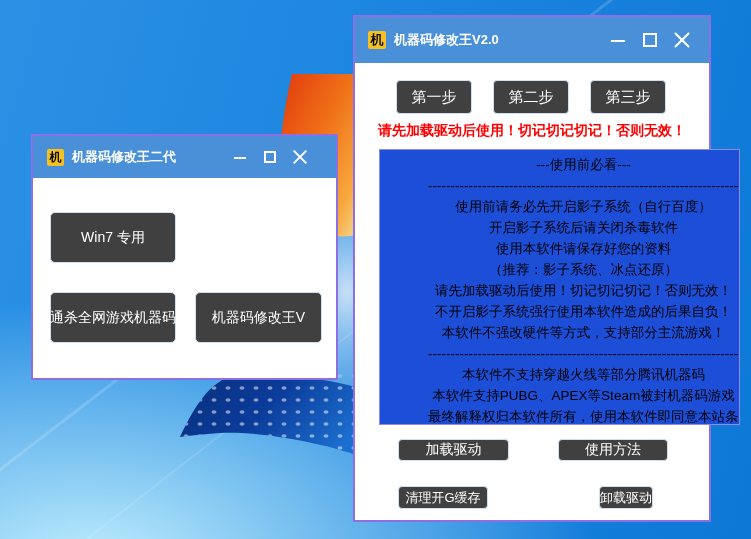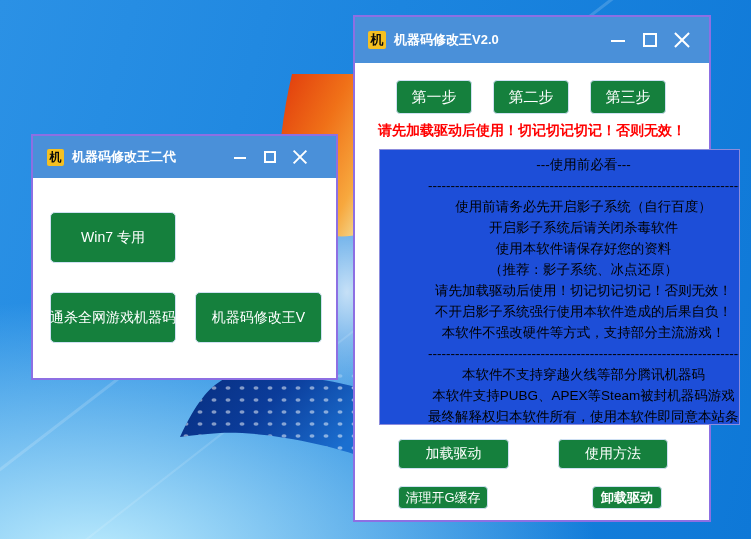--- a/index.html
+++ b/index.html
@@ -17,36 +17,36 @@
     display:flex;align-items:center;justify-content:center;flex:0 0 auto;}
   .win-title{color:#ffffff;font-weight:bold;font-size:13px;margin-left:8px;white-space:nowrap;}
   .ctl-group{margin-left:auto;display:flex;align-items:center;}
   .ctl{width:18px;height:18px;position:relative;cursor:pointer;}
   .ctl-min::after{content:"";position:absolute;left:2px;right:2px;top:9px;height:2px;background:#fff;}
   .ctl-max::after{content:"";position:absolute;left:2px;right:2px;top:2px;bottom:2px;border:2px solid #fff;}
   .ctl-close::before,.ctl-close::after{content:"";position:absolute;left:-1px;top:8px;width:20px;height:2px;background:#fff;}
   .ctl-close::before{transform:rotate(45deg);}
   .ctl-close::after{transform:rotate(-45deg);}
 
-  .btn{position:absolute;background:#15803d;color:#ffffff;border:1px solid #cfe0f3;border-radius:4px;
+  .btn{position:absolute;background:#404040;color:#ffffff;border:1px solid #cfe0f3;border-radius:4px;
     display:flex;align-items:center;justify-content:center;cursor:pointer;box-sizing:border-box;white-space:nowrap;}
 
   
   #win-right{left:353px;top:15px;width:358px;height:507px;}
   #win-right .titlebar{height:46px;}
   #win-right .app-icon{width:18px;height:18px;margin-left:13px;font-size:13px;}
   #win-right .ctl-group{padding-right:18px;gap:14px;}
   .step-btn{top:63px;width:76px;height:34px;font-size:15px;}
   #warning-text{position:absolute;left:0;right:0;top:105px;text-align:center;color:#ff0000;
     font-weight:bold;font-size:14px;white-space:nowrap;}
   #notice-panel{position:absolute;left:24px;top:132px;width:361px;height:276px;background:#1d4ed8;
     border:1px solid #8c8cdc;box-sizing:border-box;overflow:hidden;padding-top:4px;cursor:text;padding-left:48px;}
   .notice-line{height:21px;line-height:21px;text-align:center;font-size:13.5px;color:#000;
     white-space:nowrap;overflow:hidden;}
-  .action-btn{top:422px;height:30px;font-size:14px;}
+  .action-btn{top:422px;height:22px;font-size:14px;}
   .small-btn{top:469px;height:23px;font-size:13px;}
 
   
   #win-left{left:31px;top:134px;width:307px;height:246px;}
   #win-left .titlebar{height:42px;}
   #win-left .app-icon{width:17px;height:17px;margin-left:14px;font-size:12px;}
   #win-left .ctl-group{padding-right:28px;gap:14px;}
   #win-left .ctl{width:16px;height:16px;}
   #win-left .ctl-min::after{top:8px;}
   #win-left .ctl-close::before,#win-left .ctl-close::after{top:7px;width:18px;}
@@ -136,16 +136,16 @@
       <div class="notice-line">------------------------------------------------------------------------</div>
       <div class="notice-line">本软件不支持穿越火线等部分腾讯机器码</div>
       <div class="notice-line">本软件支持PUBG、APEX等Steam被封机器码游戏</div>
       <div class="notice-line">最终解释权归本软件所有，使用本软件即同意本站条款</div>
     </div>
 
     <div class="btn action-btn" style="left:43px;width:111px;">加载驱动</div>
     <div class="btn action-btn" style="left:203px;width:110px;">使用方法</div>
 
     <div class="btn small-btn" style="left:43px;width:90px;">清理开G缓存</div>
-    <div class="btn small-btn" style="left:237px;width:70px;font-weight:bold;">卸载驱动</div>
+    <div class="btn small-btn" style="left:244px;width:54px;">卸载驱动</div>
   </div>
 
 </div>
 
 </body></html>

